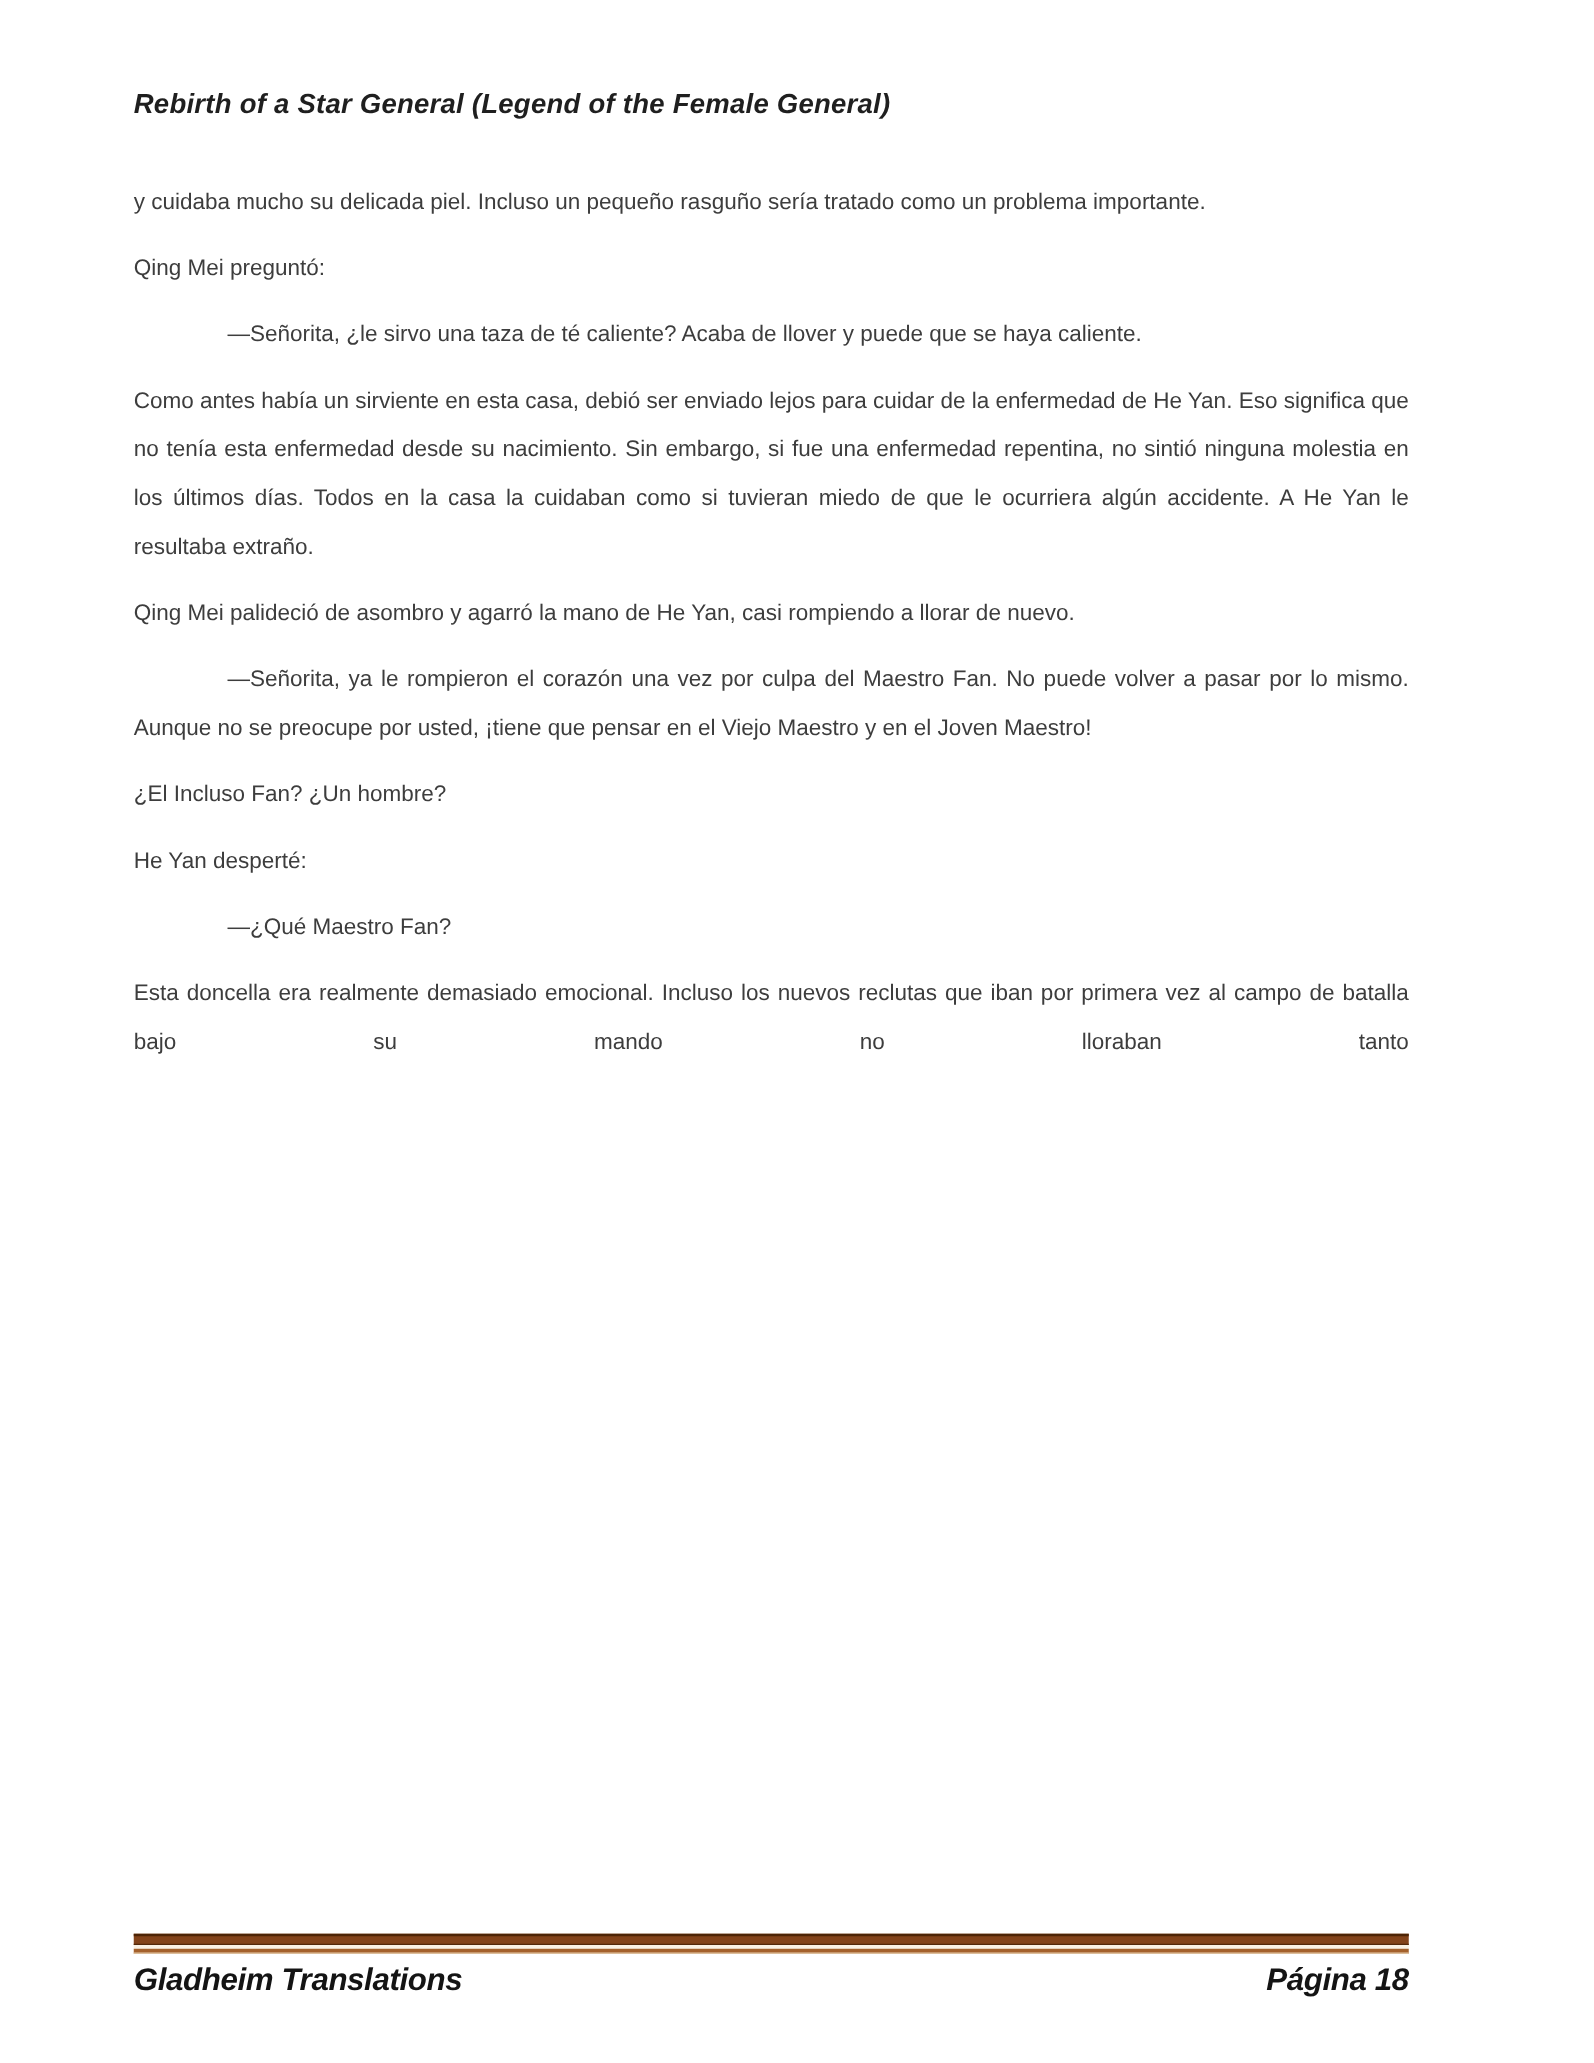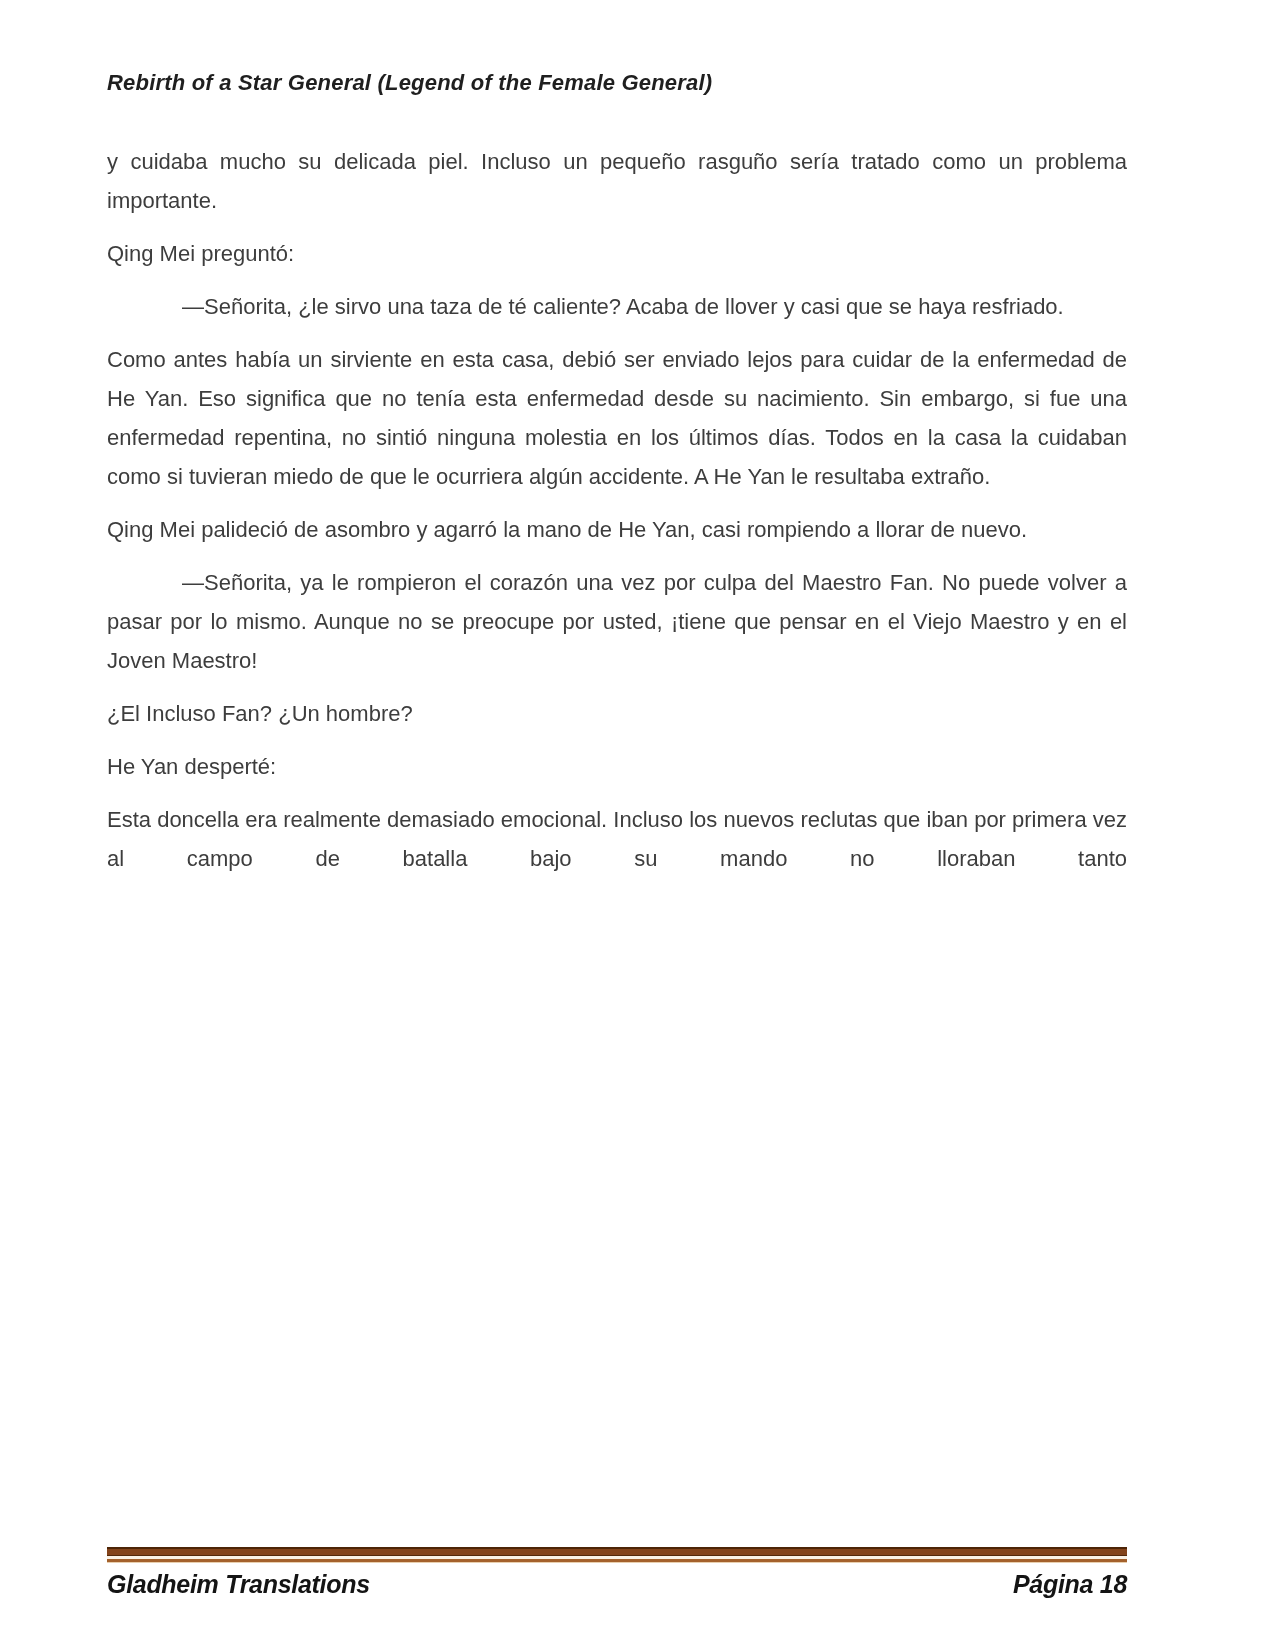--- a/index.html
+++ b/index.html
@@ -26,21 +26,21 @@
     margin-top: 70px;
     margin-bottom: 46px;
     font-size: 22px;
     font-weight: bold;
     font-style: italic;
     color: #1f1f1f;
     letter-spacing: 0.2px;
   }
   .body-text {
     color: #3d3d3d;
-    font-size: 22px;
+    font-size: 18px;
     line-height: 39px;
     text-align: justify;
   }
   .body-text p.para {
     margin: 0 0 14px 0;
   }
   .body-text p.para.indent {
     text-indent: 75px;
   }
   .body-text p.para.justify-last {
@@ -86,26 +86,27 @@
 <div class="page">
 
   <div class="content">
 
     <div class="doc-header">Rebirth of a Star General (Legend of the Female General)</div>
 
     <div class="body-text">
 
     <p class="para">y cuidaba mucho su delicada piel. Incluso un pequeño rasguño sería tratado como un problema importante.</p>
         <p class="para">Qing Mei preguntó:</p>
-        <p class="para indent">—Señorita, ¿le sirvo una taza de té caliente? Acaba de llover y casi que se haya resfriado.</p>
+        <p class="para indent">—Señorita, ¿le sirvo una taza de té caliente? Acaba de llover y puede que se haya caliente.</p>
         <p class="para">Como antes había un sirviente en esta casa, debió ser enviado lejos para cuidar de la enfermedad de He Yan. Eso significa que no tenía esta enfermedad desde su nacimiento. Sin embargo, si fue una enfermedad repentina, no sintió ninguna molestia en los últimos días. Todos en la casa la cuidaban como si tuvieran miedo de que le ocurriera algún accidente. A He Yan le resultaba extraño.</p>
         <p class="para">Qing Mei palideció de asombro y agarró la mano de He Yan, casi rompiendo a llorar de nuevo.</p>
         <p class="para indent">—Señorita, ya le rompieron el corazón una vez por culpa del Maestro Fan. No puede volver a pasar por lo mismo. Aunque no se preocupe por usted, ¡tiene que pensar en el Viejo Maestro y en el Joven Maestro!</p>
         <p class="para">¿El Incluso Fan? ¿Un hombre?</p>
         <p class="para">He Yan desperté:</p>
+        <p class="para indent">—¿Qué Maestro Fan?</p>
         <p class="para justify-last">Esta doncella era realmente demasiado emocional. Incluso los nuevos reclutas que iban por primera vez al campo de batalla bajo su mando no lloraban tanto</p>
       </div>
 
   </div>
 
   <div class="doc-footer">
     <div class="rule-thick"></div>
     <div class="rule-gap"></div>
     <div class="rule-thin"></div>
     <div class="footer-row">

